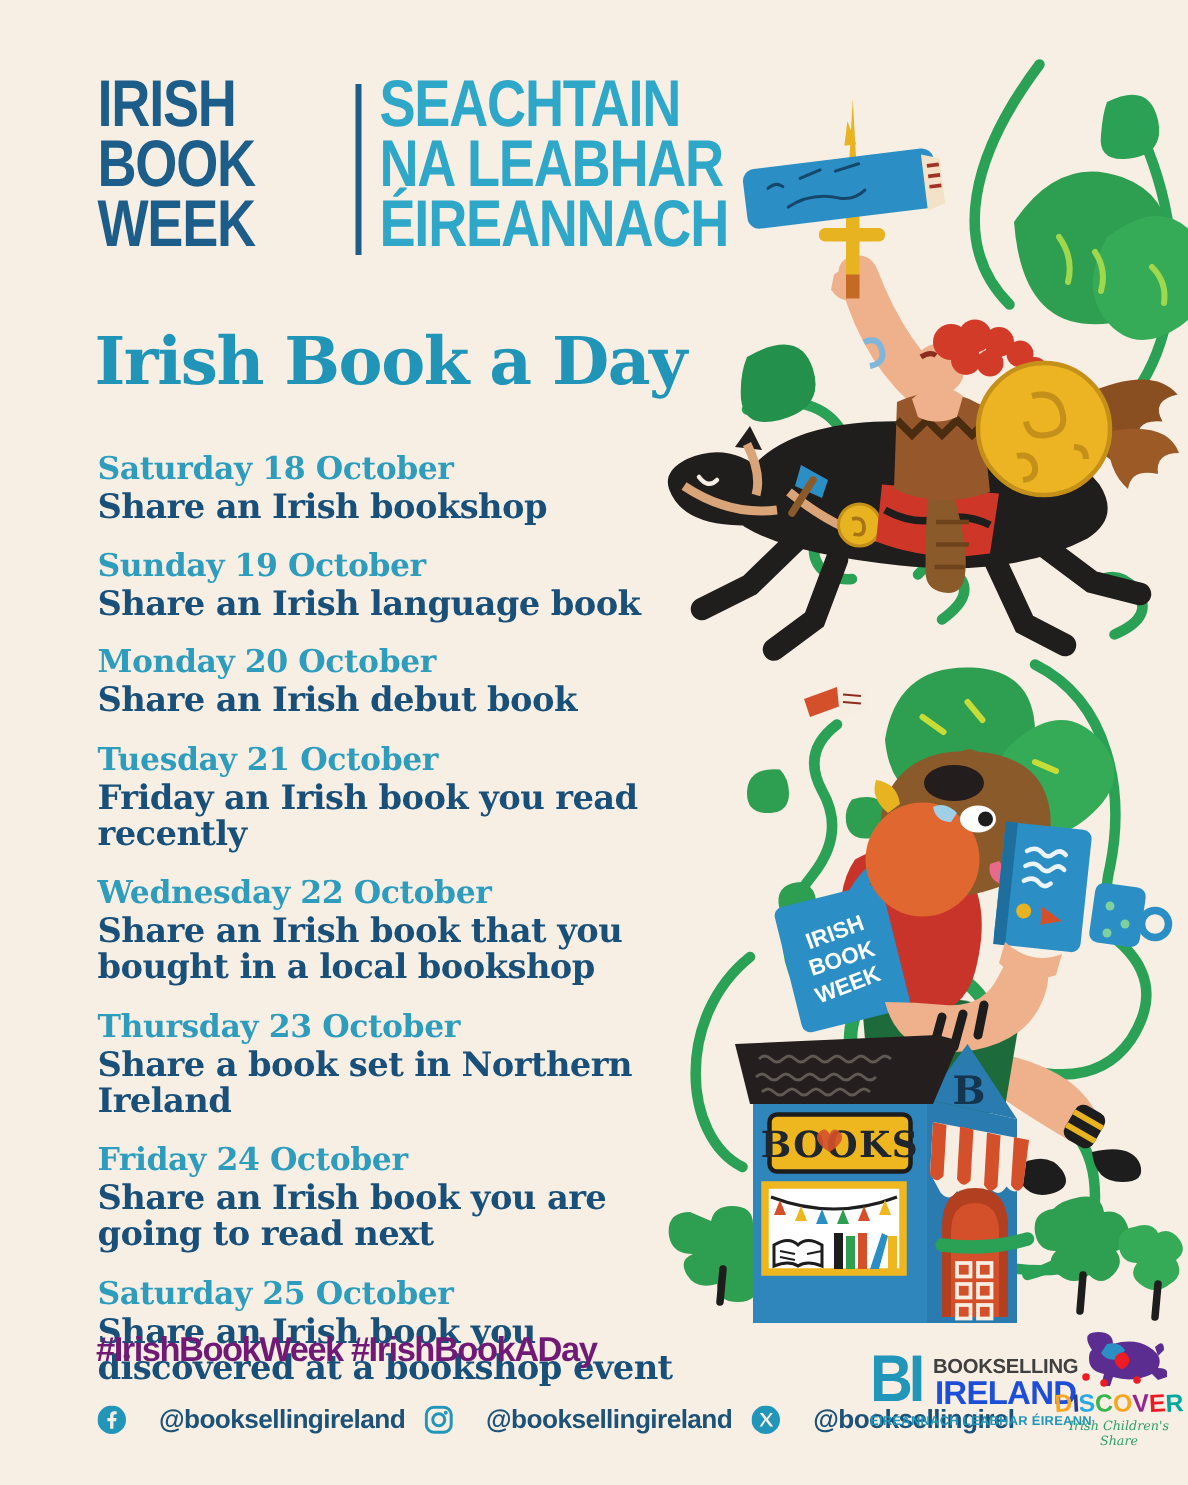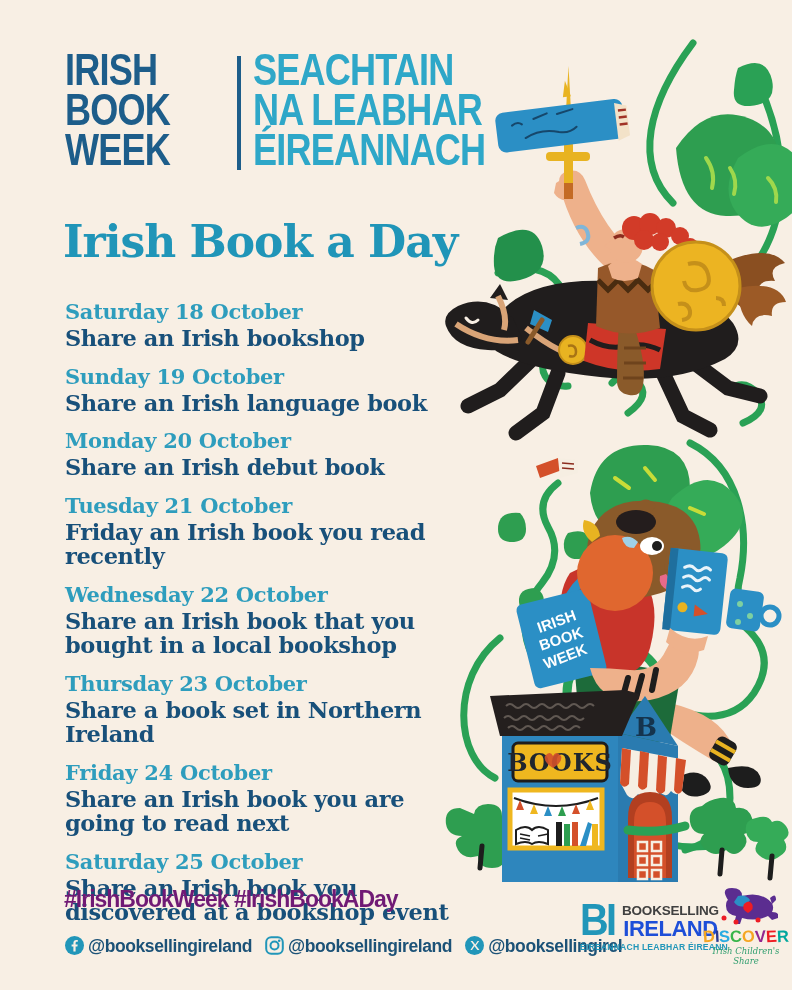--- a/index.html
+++ b/index.html
@@ -41,21 +41,21 @@
   .hashtags {
     position:absolute; left:64px; top:886px;
     font-family:"Liberation Sans", sans-serif; font-weight:bold;
     font-size:23px; color:#701a75; letter-spacing:-1px; white-space:nowrap;
   }
   .social-row {
     position:absolute; left:65px; top:936px; display:flex; align-items:center; gap:13px;
     font-family:"Liberation Sans", sans-serif; font-weight:bold; font-size:17.5px;
     color:#1c5277; letter-spacing:-0.4px;
   }
-  .social-item { display:flex; align-items:flex-start; gap:4px; }
+  .social-item { display:flex; align-items:center; gap:22px; }
   .social-item svg { display:block; }
   
   .bi-logo { position:absolute; left:580px; top:901px; width:150px;
     font-family:"Liberation Sans", sans-serif; font-weight:bold; }
   .bi-top { display:flex; align-items:flex-end;text-align:center; }
   .bi-initials { font-size:44px; line-height:38px; color:#2196b9; letter-spacing:-3px;
     transform:scaleX(.9); transform-origin:left bottom; }
   .bi-words { margin-left:4px; }
   .bi-word1 { font-size:13.5px; line-height:14px; color:#404040; letter-spacing:-0.2px; }
   .bi-word2 { font-size:22px; line-height:21px; color:#1d4ed8; letter-spacing:-0.5px; }

